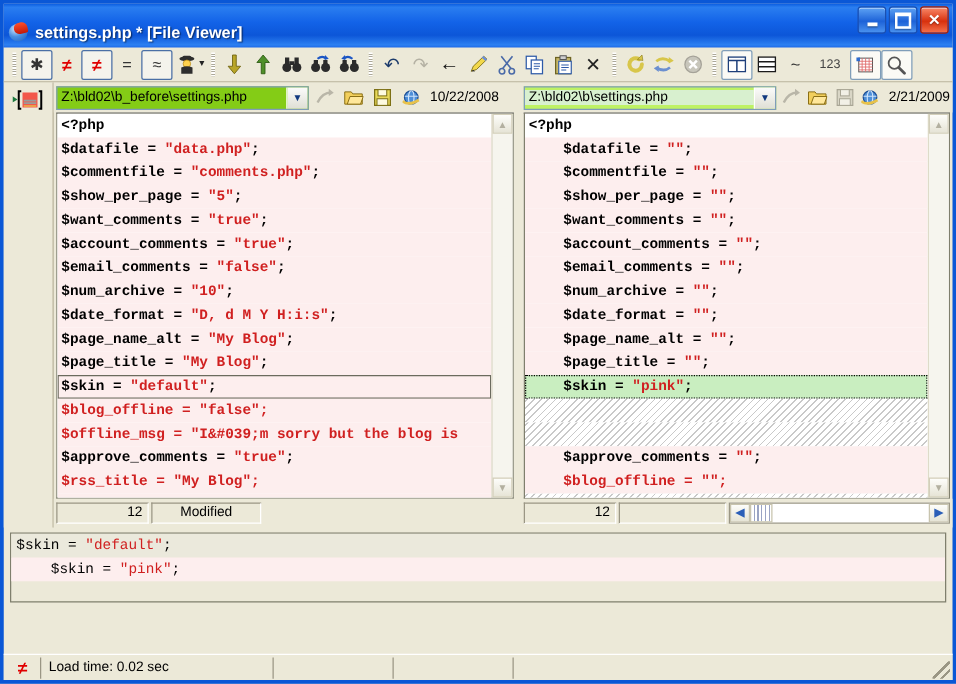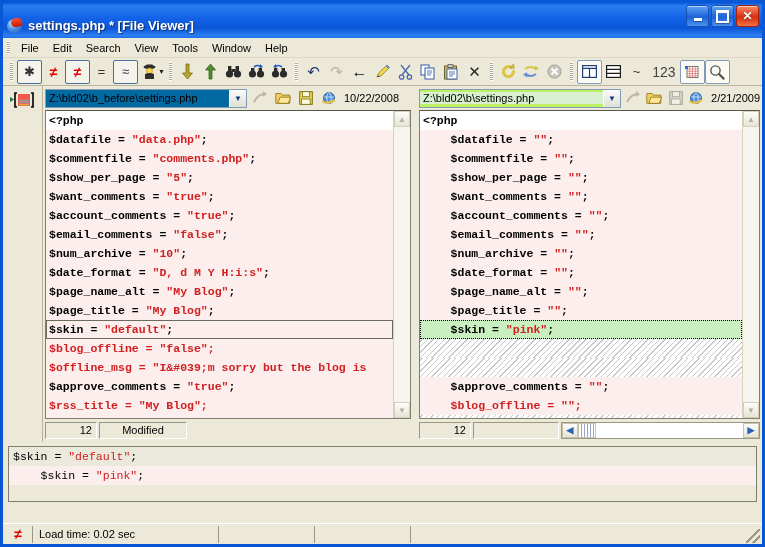--- a/index.html
+++ b/index.html
@@ -66,40 +66,40 @@
   }
   .tgrip{width:3px;height:19px;margin:0 4px;
      background:repeating-linear-gradient(180deg,#fff 0 1px,#aca899 1px 2px);}
   .tbtn{
     width:23px;height:22px;display:flex;align-items:center;justify-content:center;
     font-size:13px;color:#333;position:relative;
   }
   .tbtn.framed{border:1px solid #4a6fa5;background:#f4f3ec;border-radius:2px;}
   .tbtn.framed2{border:1px solid #7f9db9;background:#fbfaf5;border-radius:2px;}
   .neq{color:#e00000;font-weight:bold;font-size:14px;}
-  .tlabel{font-size:14px;color:#444;padding:0 4px;}
+  .tlabel{font-size:10px;color:#444;padding:0 4px;}
   .arrowdn{font-size:7px;color:#222;margin-left:-3px;}
   svg{display:block;}
   
   .content{display:flex;height:356px;}
   .leftstrip{
     width:40px;background:#ece9d8;border-right:1px solid #b9b49c;
     padding-top:5px;box-sizing:border-box;
   }
   .thumbicon{
     width:26px;height:24px;margin:0 auto;position:relative;
   }
   .pane{flex:1;display:flex;flex-direction:column;min-width:0;}
   .pane.left{width:370px;flex:none;}
   .pane.right{flex:1;}
   .vsplit{width:4px;background:#ece9d8;}
   
   .pathrow{height:24px;display:flex;align-items:center;padding:0 2px;gap:3px;background:#ece9d8;}
   .combo{
-    height:19px;border:1px solid #7f9db9;background:#0369a1;
+    height:19px;border:1px solid #7f9db9;background:#84cc16;
     display:flex;align-items:center;box-sizing:border-box;flex:none;
   }
   .combo .txt{
     flex:1;padding-left:3px;font-size:11px;color:#000;white-space:nowrap;overflow:hidden;
     font-family:"Liberation Sans",sans-serif;
   }
   .combo.green .txt{background:#d8f0cf;}
   .combo.green{background:#bef264;}
   .combo .arrow{
     width:16px;height:17px;margin:0 0 0 0;
@@ -135,21 +135,21 @@
   .sbbtn{height:16px;display:flex;align-items:center;justify-content:center;
     background:linear-gradient(180deg,#fdfdfa,#e6e4d6);border:1px solid #d3cfba;box-sizing:border-box;}
   .sbchev{font-size:8px;color:#b3b0a0;}
   
   .panestat{height:20px;display:flex;align-items:center;padding:1px 2px 2px 2px;gap:2px;background:#ece9d8;}
   .cell{
     height:17px;border:1px solid;border-color:#9a9684 #fff #fff #9a9684;
     background:#ece9d8;display:flex;align-items:center;box-sizing:border-box;
     font-size:11px;color:#000;padding:0 4px;
   }
-  .cell.num{width:52px;justify-content:flex-end;padding-left:24px;}
+  .cell.num{width:74px;justify-content:flex-end;padding-left:24px;}
   .cell.mod{width:88px;justify-content:center;}
   .cell.diff{flex:1;justify-content:center;}
   .hsb{
     flex:1;height:17px;border:1px solid #9a9684;background:#fff;
     display:flex;align-items:center;box-sizing:border-box;
   }
   .hsbtn{width:16px;height:15px;display:flex;align-items:center;justify-content:center;
     background:linear-gradient(180deg,#fdfdfa,#e6e4d6);border:1px solid #c8c4ae;box-sizing:border-box;}
   .hsbtn span{color:#2b5fb8;font-size:9px;font-weight:bold;}
   .hthumb{width:18px;height:15px;background:linear-gradient(180deg,#fdfdfa,#e2e0d2);
@@ -195,30 +195,20 @@
         </span>
       <span class="wbtn blue">
           <i class="maxsq"></i>
         </span>
       <span class="wbtn red">
           <span class="gl">✕</span>
         </span>
     </span>
   </div>
 
-  <div class="menubar">
-    <span class="grip"></span>
-    <span class="menu-item">File</span>
-    <span class="menu-item">Edit</span>
-    <span class="menu-item">Search</span>
-    <span class="menu-item">View</span>
-    <span class="menu-item">Tools</span>
-    <span class="menu-item">Window</span>
-    <span class="menu-item">Help</span>
-  </div>
 
   <div class="toolbar">
     <span class="tgrip"></span>
     <span class="tbtn framed">✱</span>
     <span class="tbtn">
         <span class="neq">≠</span>
       </span>
     <span class="tbtn framed">
         <span class="neq">≠</span>
       </span>

